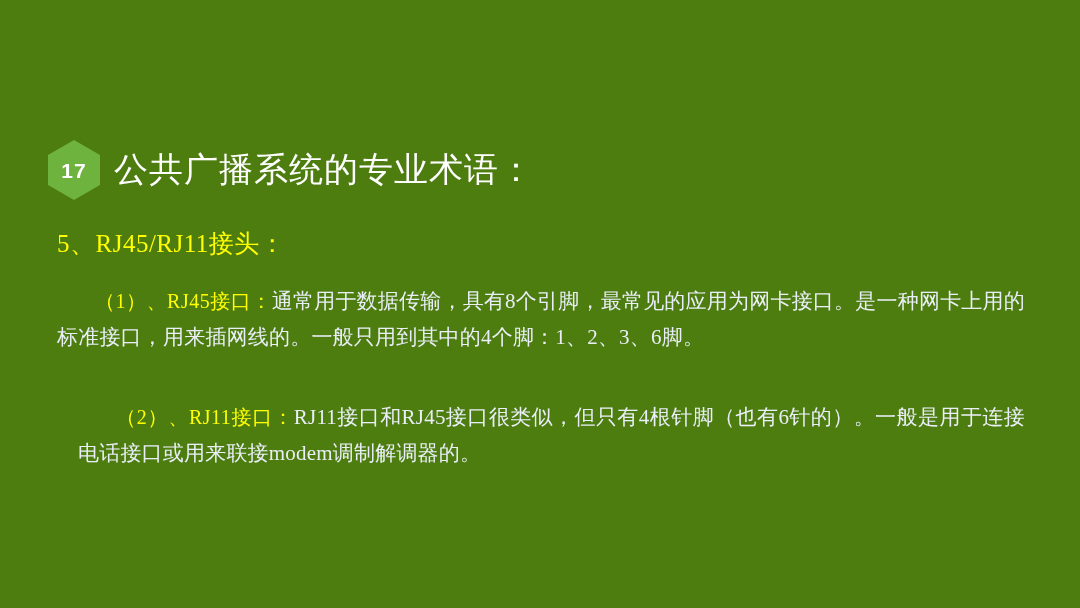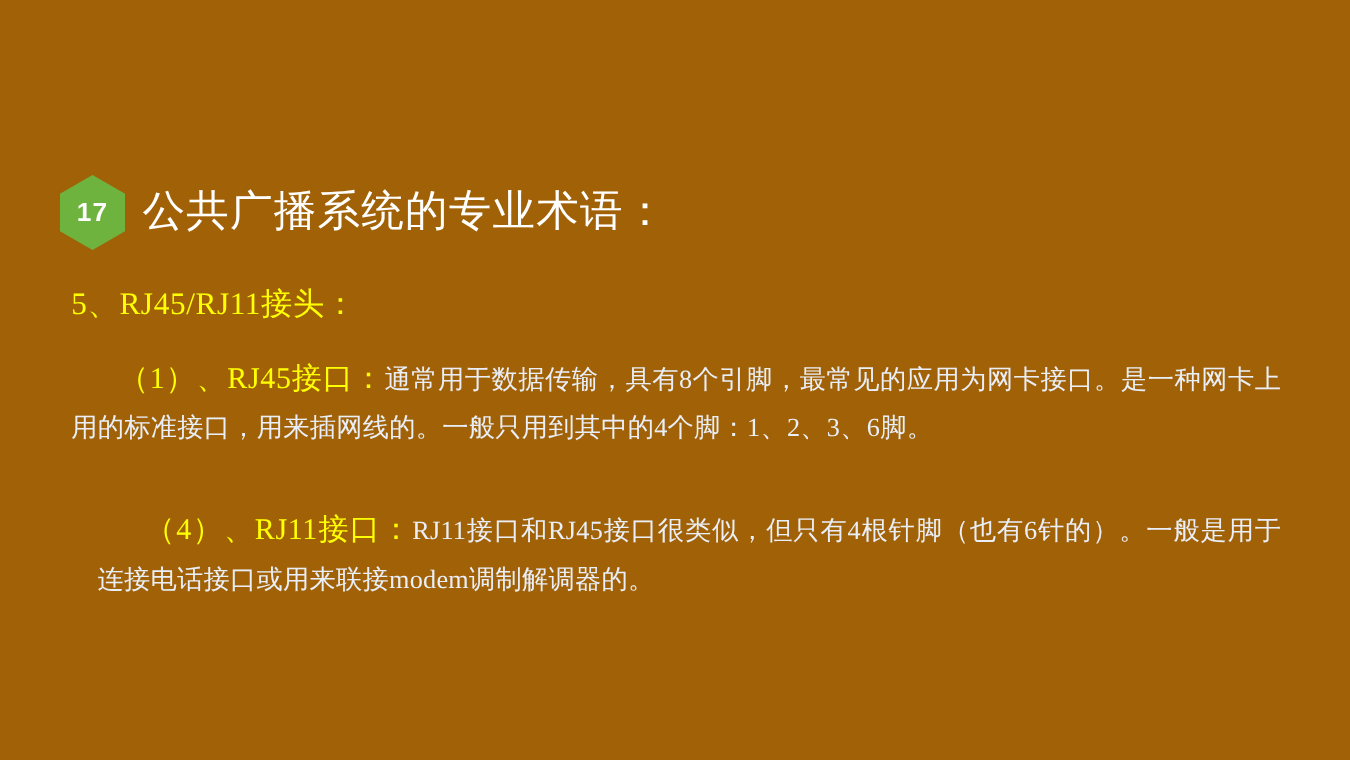--- a/index.html
+++ b/index.html
@@ -13,21 +13,21 @@
     overflow: hidden;
     background: #04215e;
     font-family: "Liberation Serif", "DejaVu Serif", serif;
     -webkit-font-smoothing: antialiased;
   }
 
   .slide {
     position: relative;
     width: 1080px;
     height: 608px;
-    background: #a16207;
+    background: #4d7c0f;
     box-sizing: border-box;
   }
 
   
   .title-row {
     position: absolute;
     left: 48px;
     top: 140px;
     display: flex;
     align-items: center;
@@ -97,21 +97,21 @@
   }
 
   .para.second {
     margin-top: 44px;
     padding-left: 21px;
     text-indent: 38px;
   }
 
   .para-label {
     color: #ffff00;
-    font-size: 24px;
+    font-size: 20px;
     letter-spacing: 0.5px;
   }
 
   .para-body {
     color: #e9eef7;
   }
 </style>
 </head>
 <body>
 
@@ -126,17 +126,17 @@
 
   <div class="content">
 
     <div class="section-heading">5、RJ45/RJ11接头：</div>
 
     <p class="para first">
       <span class="para-label">（1）、RJ45接口：</span><span class="para-body">通常用于数据传输，具有8个引脚，最常见的应用为网卡接口。是一种网卡上用的标准接口，用来插网线的。一般只用到其中的4个脚：1、2、3、6脚。</span>
     </p>
 
     <p class="para second">
-      <span class="para-label">（4）、RJ11接口：</span><span class="para-body">RJ11接口和RJ45接口很类似，但只有4根针脚（也有6针的）。一般是用于连接电话接口或用来联接modem调制解调器的。</span>
+      <span class="para-label">（2）、RJ11接口：</span><span class="para-body">RJ11接口和RJ45接口很类似，但只有4根针脚（也有6针的）。一般是用于连接电话接口或用来联接modem调制解调器的。</span>
     </p>
 
   </div>
 </div>
 
 </body></html>

